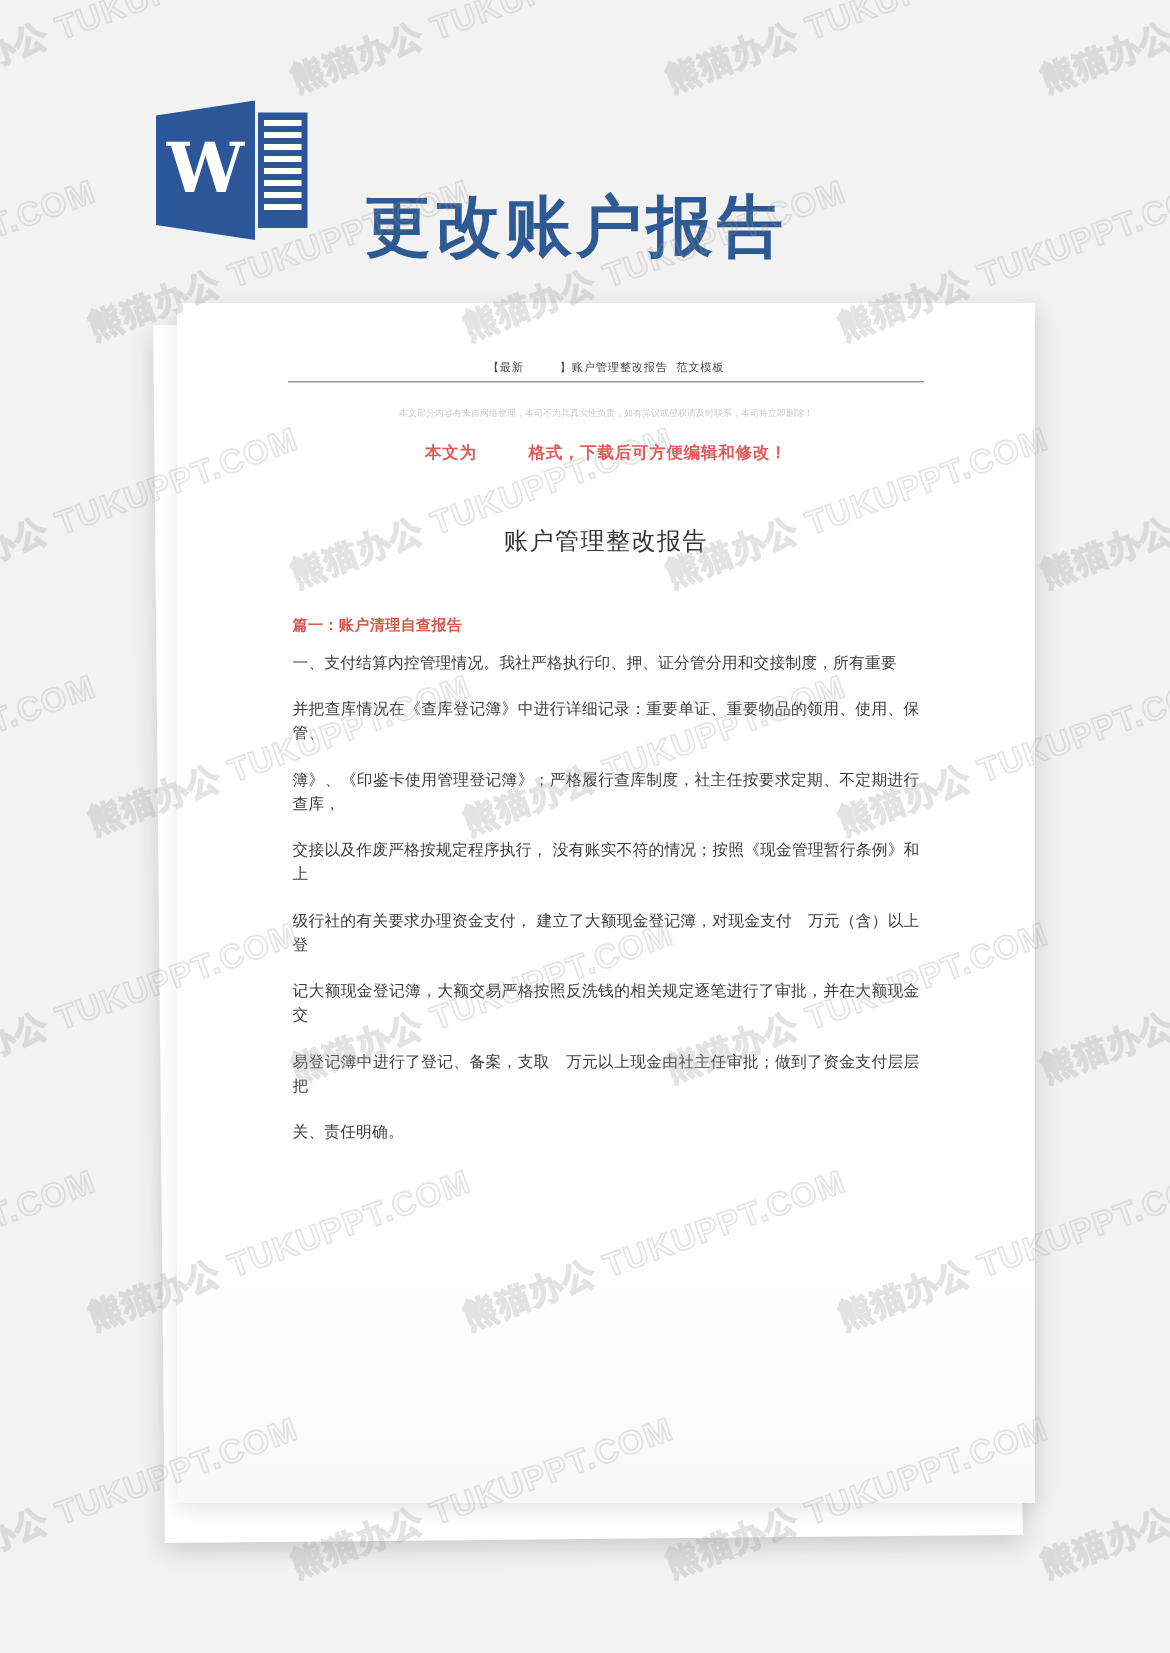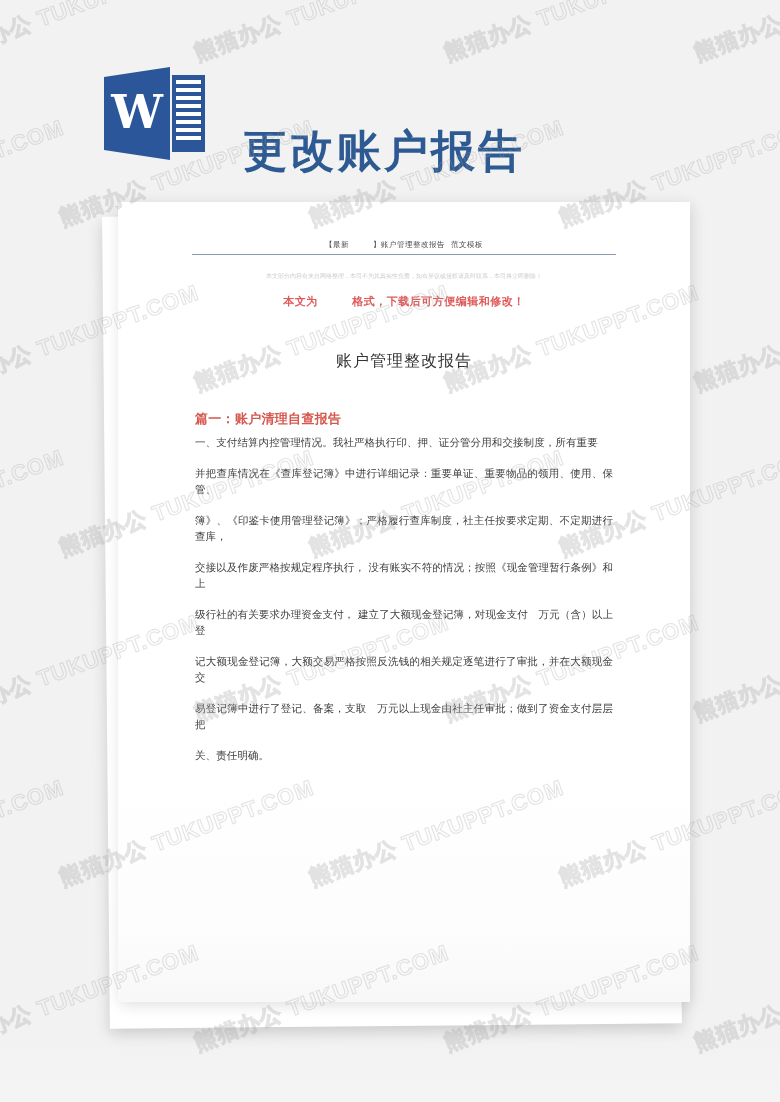--- a/index.html
+++ b/index.html
@@ -155,21 +155,21 @@
     font-size: 16px;
     font-weight: 500;
     color: #333;
     letter-spacing: 1px;
   }
   #doc-section-heading {
     position: absolute;
     left: 77px;
     top: 208px;
     font-family: "DejaVu Serif", "Liberation Serif", serif;
-    font-size: 13px;
+    font-size: 10px;
     font-weight: 700;
     color: #d5584f;
     letter-spacing: .3px;
   }
   #doc-body {
     position: absolute;
     left: 77px;
     top: 232px;
     width: 418px;
   }

